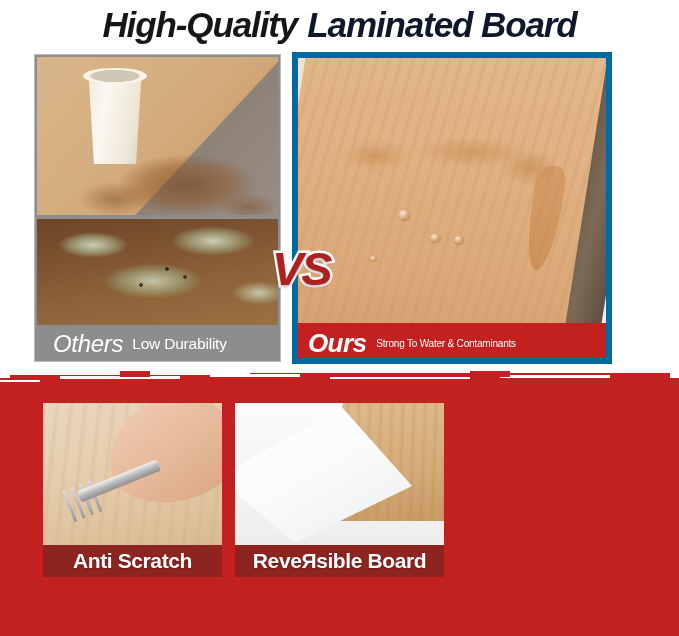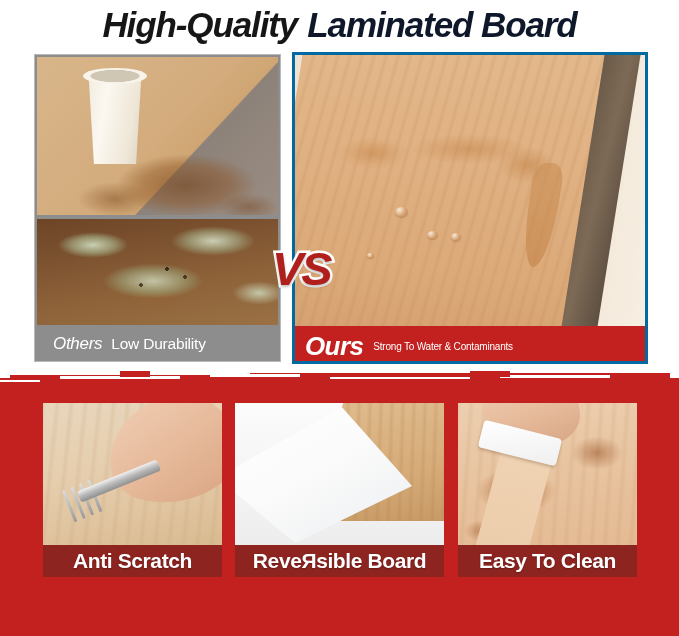--- a/index.html
+++ b/index.html
@@ -67,27 +67,27 @@
     background:
       radial-gradient(circle 2px at 130px 50px, rgba(40,25,12,.8) 0 100%, transparent 100%),
       radial-gradient(circle 2px at 148px 58px, rgba(40,25,12,.7) 0 100%, transparent 100%),
       radial-gradient(circle 2px at 104px 66px, rgba(40,25,12,.7) 0 100%, transparent 100%);
   }
   .cap-others{
     position:absolute; left:0; bottom:0; width:245px; height:34px;
     display:flex; align-items:center; padding-left:18px; box-sizing:border-box;
     background:#8d8d8d; color:#fff;
   }
-  .cap-others .b{ font-size:17px; font-style:italic; letter-spacing:-.3px; }
+  .cap-others .b{ font-size:24px; font-style:italic; letter-spacing:-.3px; }
   .cap-others .s{ font-size:15.5px; margin-left:9px; letter-spacing:-.2px; }
 
   
   .col-ours{
-    position:absolute; left:292px; top:0; width:356px; height:312px;
-    background:#fff; border:3px solid #0369a1; box-sizing:border-box;
+    position:absolute; left:292px; top:0; width:320px; height:312px;
+    background:#fff; border:6px solid #0369a1; box-sizing:border-box;
     overflow:hidden;
   }
   .photo-board{
     position:absolute; left:0; top:0; right:0; height:272px;
     background:
       linear-gradient(98deg, #efe3d4 0%, #efe3d4 72%, #f7efe2 100%);
   }
   .board-top{
     position:absolute; left:-14px; top:-6px; width:330px; height:284px;
     background:
@@ -307,25 +307,15 @@
     </div>
 
     <div class="tile t2">
       <div class="img img-rev">
         <div class="wood"></div>
         <div class="white"></div>
       </div>
       <div class="cap">ReveЯsible Board</div>
     </div>
 
-    <div class="tile t3">
-      <div class="img img-clean">
-        <div class="stain"></div>
-        <div class="stain2"></div>
-        <div class="swipe"></div>
-        <div class="hand"></div>
-        <div class="cloth"></div>
-      </div>
-      <div class="cap">Easy To Clean</div>
-    </div>
 
   </div>
 </div>
 
 </body></html>

